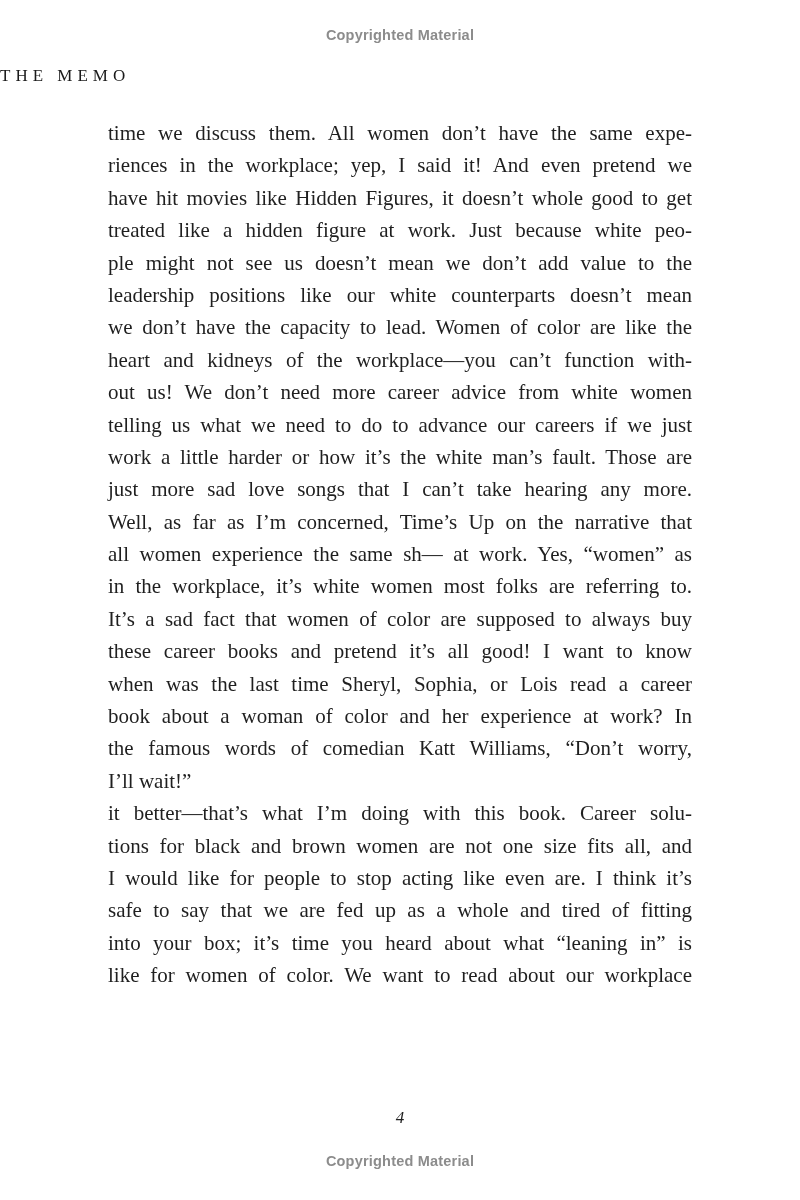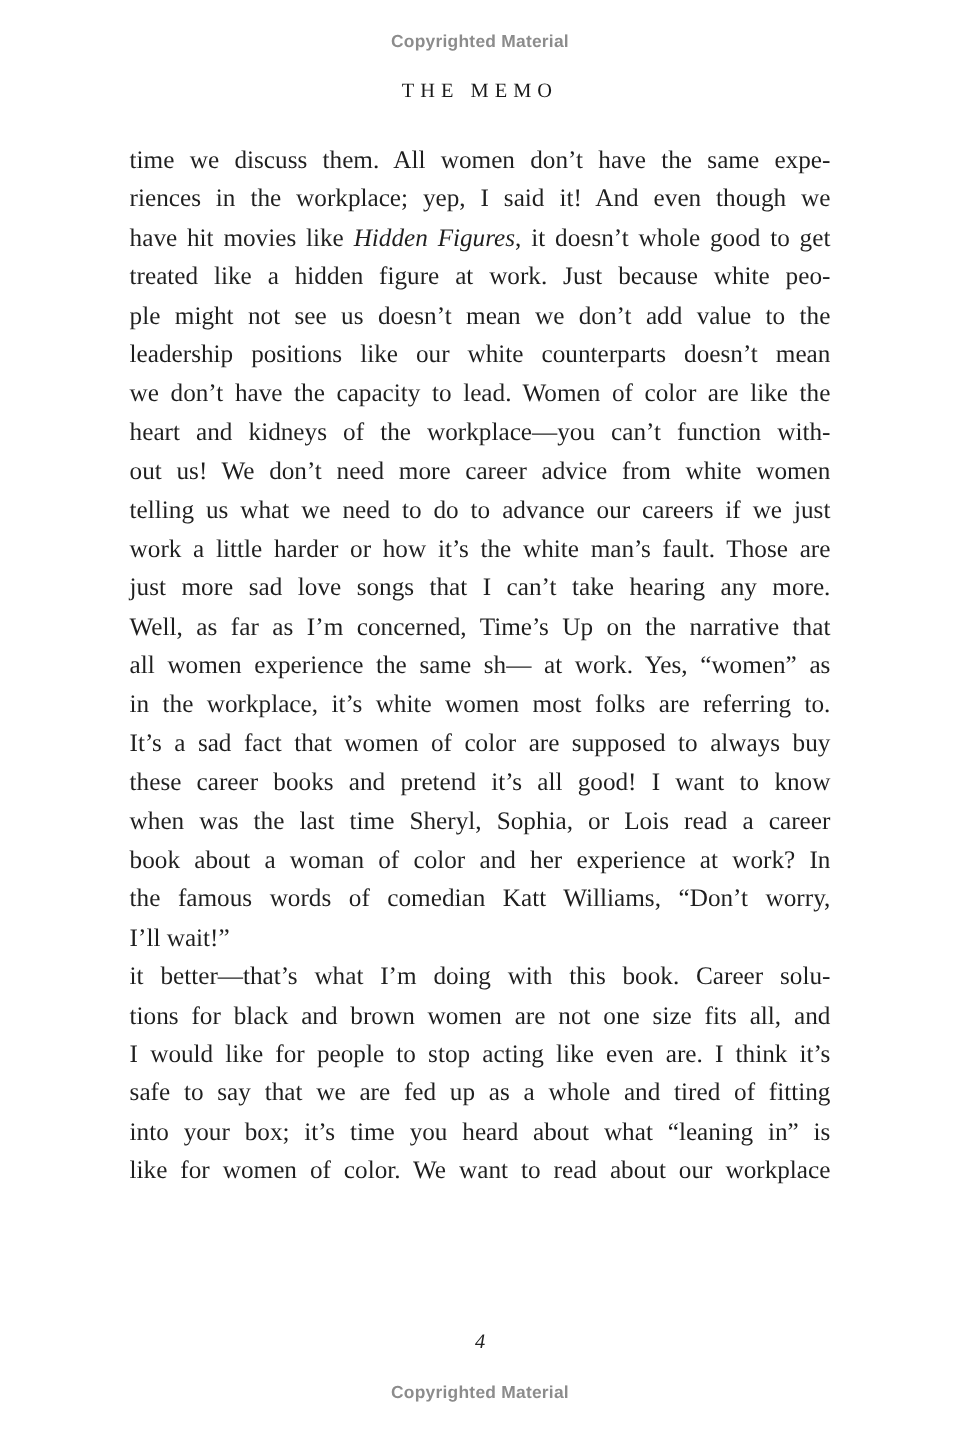--- a/index.html
+++ b/index.html
@@ -26,21 +26,21 @@
     color: #8c8c8c;
     letter-spacing: 0.2px;
   }
   .copyright.top { top: 27px; }
   .copyright.bottom { top: 1153px; }
   .running-header {
     position: absolute;
     top: 66px;
     left: 0;
     width: 800px;
-    text-align: center;
+    text-align: left;
     font-family: "Liberation Serif", serif;
     font-size: 17px;
     font-weight: 500;
     letter-spacing: 5px;
     color: #1a1a1a;
   }
   .body-text {
     position: absolute;
     top: 117px;
     left: 108px;
@@ -55,21 +55,21 @@
     text-align-last: justify;
     -moz-text-align-last: justify;
   }
   .line.no-justify {
     text-align-last: left;
     -moz-text-align-last: left;
   }
   .line.indent {
     padding-left: 22px;
   }
-  .italic { font-style: italic; }
+  .italic { }
   .page-number {
     position: absolute;
     top: 1108px;
     left: 0;
     width: 800px;
     text-align: center;
     font-family: "Liberation Serif", serif;
     font-style: italic;
     font-size: 17px;
     color: #222222;
@@ -79,21 +79,21 @@
 <body>
 
 <div class="page">
   <div class="copyright top">Copyrighted Material</div>
 
   <div class="running-header">THE MEMO</div>
 
   <div class="body-text">
       <div class="paragraph">
         <div class="line"><span>time we discuss them. All women don’t have the same expe-</span></div>
-        <div class="line"><span>riences in the workplace; yep, I said it! And even though we</span></div>
+        <div class="line"><span>riences in the workplace; yep, I said it! And even pretend we</span></div>
         <div class="line"><span>have hit movies like </span><span class="italic">Hidden Figures</span><span>, it doesn’t whole good to get</span></div>
         <div class="line"><span>treated like a hidden figure at work. Just because white peo-</span></div>
         <div class="line"><span>ple might not see us doesn’t mean we don’t add value to the</span></div>
         <div class="line"><span>leadership positions like our white counterparts doesn’t mean</span></div>
         <div class="line"><span>we don’t have the capacity to lead. Women of color are like the</span></div>
         <div class="line"><span>heart and kidneys of the workplace—you can’t function with-</span></div>
         <div class="line"><span>out us! We don’t need more career advice from white women</span></div>
         <div class="line"><span>telling us what we need to do to advance our careers if we just</span></div>
         <div class="line"><span>work a little harder or how it’s the white man’s fault. Those are</span></div>
         <div class="line"><span>just more sad love songs that I can’t take hearing any more.</span></div>

